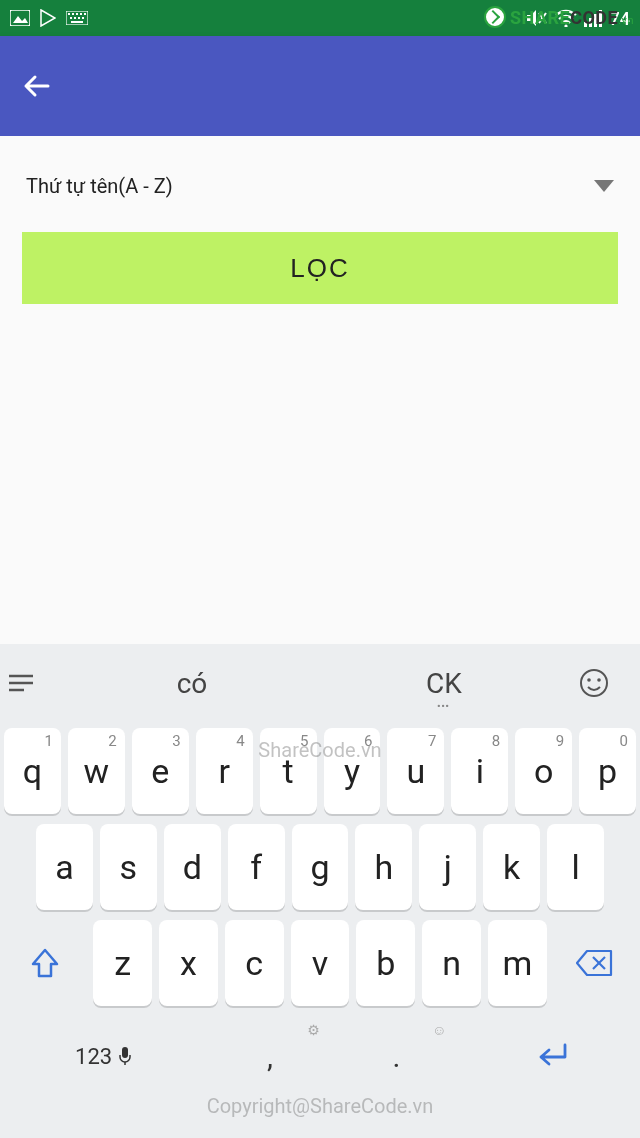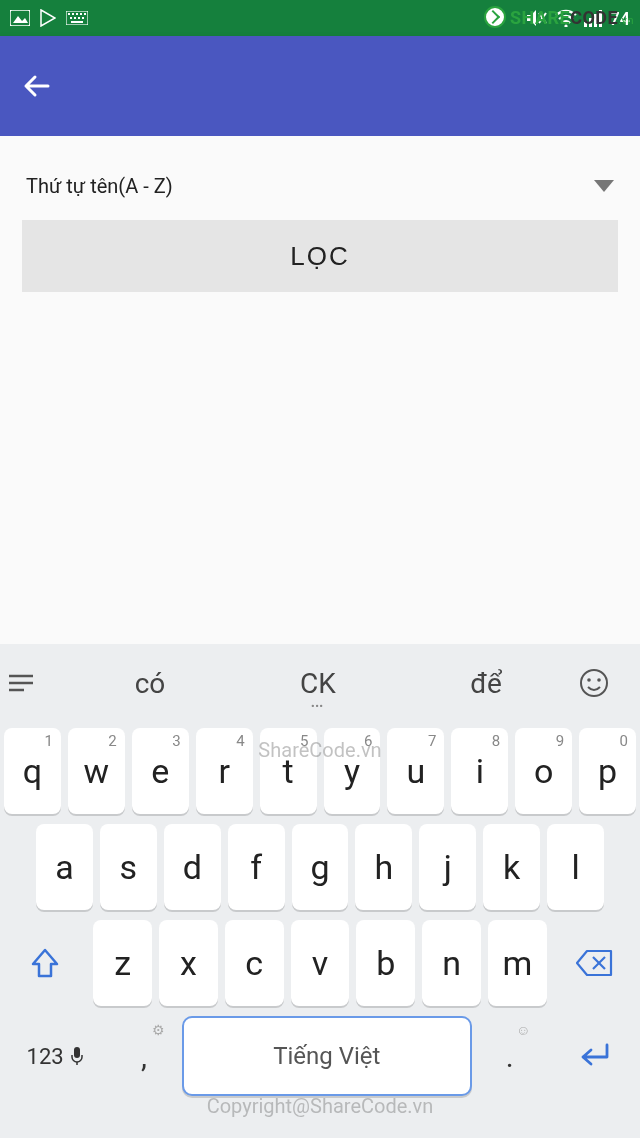--- a/index.html
+++ b/index.html
@@ -97,27 +97,27 @@
   margin-left: auto;
   width: 0; height: 0;
   border-left: 10px solid transparent;
   border-right: 10px solid transparent;
   border-top: 12px solid #777;
 }
 
 .filter-btn {
   width: 100%;
   height: 72px;
-  background: #e5e5e5;
+  background: #bef264;
   border: none;
   font-size: 26px;
   font-weight: 500;
   letter-spacing: 2px;
   color: #222;
-  margin-top: 2px;
+  margin-top: 14px;
   cursor: pointer;
 }
 
 
 .watermark-center {
   position: absolute;
   color: rgba(120,120,120,0.45);
   font-size: 20px;
   text-align: center;
   z-index: 30;
@@ -296,21 +296,20 @@
   <div class="suggest-row">
     <span class="clip-icon">
       <svg width="30" height="24" viewBox="0 0 30 24">
           <line x1="3" y1="5" x2="27" y2="5" stroke="#555" stroke-width="2.5"></line>
           <line x1="3" y1="12" x2="27" y2="12" stroke="#555" stroke-width="2.5"></line>
           <line x1="3" y1="19" x2="18" y2="19" stroke="#555" stroke-width="2.5"></line>
         </svg>
     </span>
     <span class="sug">có</span>
     <span class="sug mid">CK</span>
-    <span class="sug">để</span>
     <span class="emoji-icon">
       <svg width="32" height="32" viewBox="0 0 32 32">
           <circle cx="16" cy="16" r="13" fill="none" stroke="#555" stroke-width="2"></circle>
           <circle cx="11" cy="13" r="1.8" fill="#555"></circle>
           <circle cx="21" cy="13" r="1.8" fill="#555"></circle>
           <path d="M10 20 Q16 26 22 20" fill="none" stroke="#555" stroke-width="2"></path>
         </svg>
     </span>
   </div>
 
@@ -359,21 +358,20 @@
         <svg width="14" height="20" viewBox="0 0 14 20">
             <rect x="4" y="1" width="6" height="11" rx="3" fill="#333"></rect>
             <path d="M2 9 v2 a5 5 0 0 0 10 0 v-2" fill="none" stroke="#333" stroke-width="1.5"></path>
             <line x1="7" y1="16" x2="7" y2="19" stroke="#333" stroke-width="1.5"></line>
           </svg>
       </div>
       <div class="key comma">
         <span>,</span>
         <span class="cog">⚙</span>
       </div>
-      <div class="key space">Tiếng Việt</div>
       <div class="key dot">
         <span>.</span>
         <span class="emo">☺</span>
       </div>
       <div class="key enter">
         <svg width="38" height="30" viewBox="0 0 38 30">
             <path d="M34 4 V16 H10 M10 16 L18 9 M10 16 L18 23" fill="none" stroke="#3a73d8" stroke-width="2.8" stroke-linecap="round" stroke-linejoin="round"></path>
           </svg>
       </div>
     </div>

